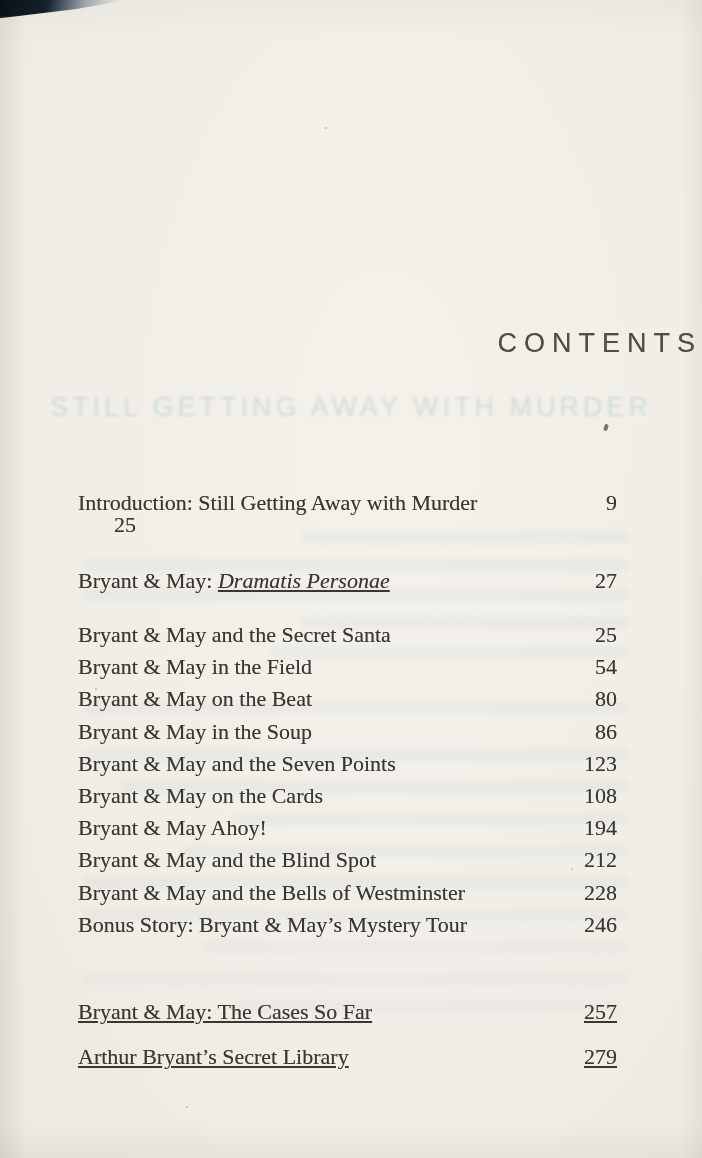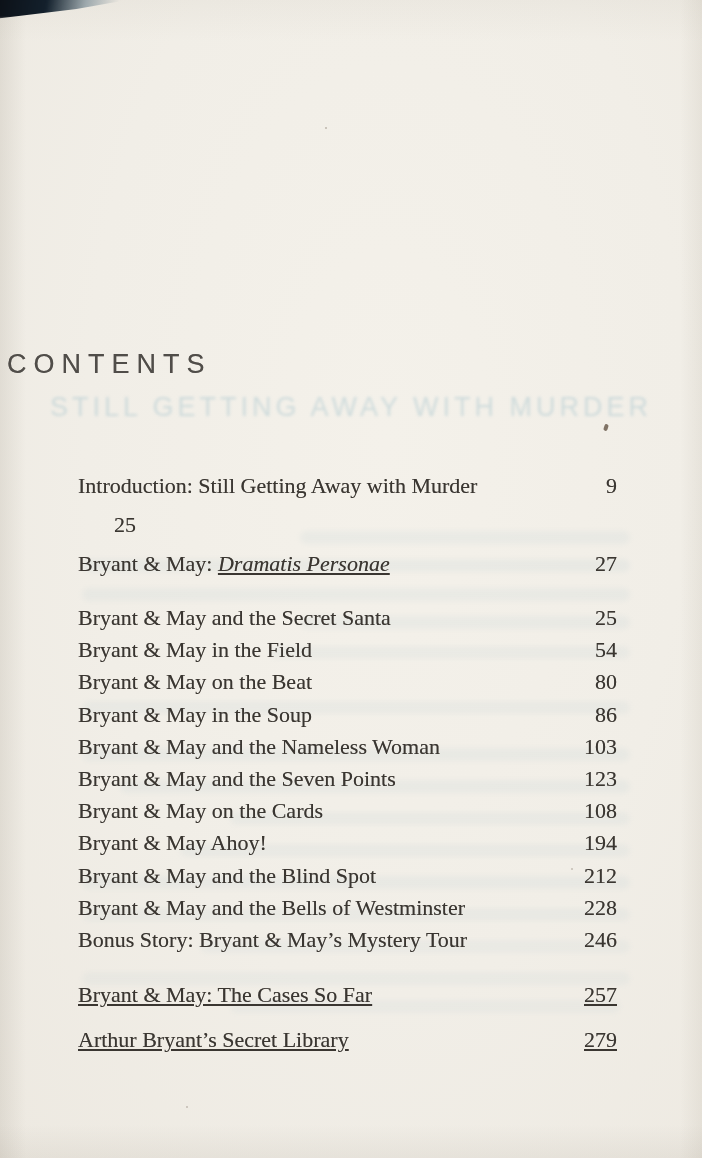--- a/index.html
+++ b/index.html
@@ -15,44 +15,44 @@
       radial-gradient(ellipse at 55% 38%, #f4f1ea 0%, #f1eee7 55%, #ede9e1 100%);
   }
   
   .corner-wedge{
     position:absolute;top:-3px;left:-6px;width:150px;height:22px;
     background:linear-gradient(100deg,#0b0f15 0%, #13202c 35%, rgba(60,90,110,0.45) 60%, rgba(60,90,110,0) 82%);
     clip-path:polygon(0 0, 100% 0, 55% 55%, 0 100%);
     filter:blur(1.5px);
   }
   .contents-heading{
-    position:absolute;top:349px;left:0;width:100%;margin:0;
+    position:absolute;top:328px;left:0;width:100%;margin:0;
     font-family:"Liberation Sans", sans-serif;
     font-size:27px;font-weight:400;color:#504d49;
-    letter-spacing:7px;text-align:left;text-indent:7px;
+    letter-spacing:7px;text-align:right;text-indent:7px;
     text-shadow:0 0 0.6px rgba(80,77,73,0.55);
   }
   .ghost-heading{
     position:absolute;top:392px;left:0;width:100%;
     font-family:"Liberation Sans", sans-serif;
     font-size:27px;color:#9dbfca;letter-spacing:4px;text-align:center;
     opacity:0.42;filter:blur(1.7px);
   }
   .ghost-line{
     position:absolute;height:13px;border-radius:7px;
     background:#9db9c4;filter:blur(2.5px);
   }
   .toc-group{position:absolute;left:78px;width:539px;}
   .toc-row{display:flex;justify-content:space-between;align-items:baseline;
     color:#3a3631;font-size:22px;
     text-shadow:0 0 0.5px rgba(58,54,49,0.5);}
   .g0 .toc-row{height:39px;line-height:39px;}
   .g1 .toc-row{height:32.2px;line-height:32.2px;}
   .g2 .toc-row,.g3 .toc-row{height:32px;line-height:32px;text-decoration:underline;}
-  .toc-label{white-space:nowrap;}
+  .toc-label{white-space:nowrap;margin-top:17px;}
   .toc-label .ital{font-style:italic;text-decoration:underline;}
   .toc-page{text-align:right;min-width:58px;font-variant-numeric:oldstyle-nums;}
   .speck{position:absolute;background:#5a4a3a;border-radius:50%;}
 </style>
 </head>
 <body>
 
 <div class="page">
 
   <div class="corner-wedge"></div>
@@ -101,24 +101,20 @@
       </div>
       <div class="toc-row">
         <span class="toc-label"><span>Bryant &amp; May on the Beat</span></span>
         <span class="toc-page">80</span>
       </div>
       <div class="toc-row">
         <span class="toc-label"><span>Bryant &amp; May in the Soup</span></span>
         <span class="toc-page">86</span>
       </div>
       <div class="toc-row">
-        <span class="toc-label"><span>Bryant &amp; May and the Nameless Woman</span></span>
-        <span class="toc-page">103</span>
-      </div>
-      <div class="toc-row">
         <span class="toc-label"><span>Bryant &amp; May and the Seven Points</span></span>
         <span class="toc-page">123</span>
       </div>
       <div class="toc-row">
         <span class="toc-label"><span>Bryant &amp; May on the Cards</span></span>
         <span class="toc-page">108</span>
       </div>
       <div class="toc-row">
         <span class="toc-label"><span>Bryant &amp; May Ahoy!</span></span>
         <span class="toc-page">194</span>

